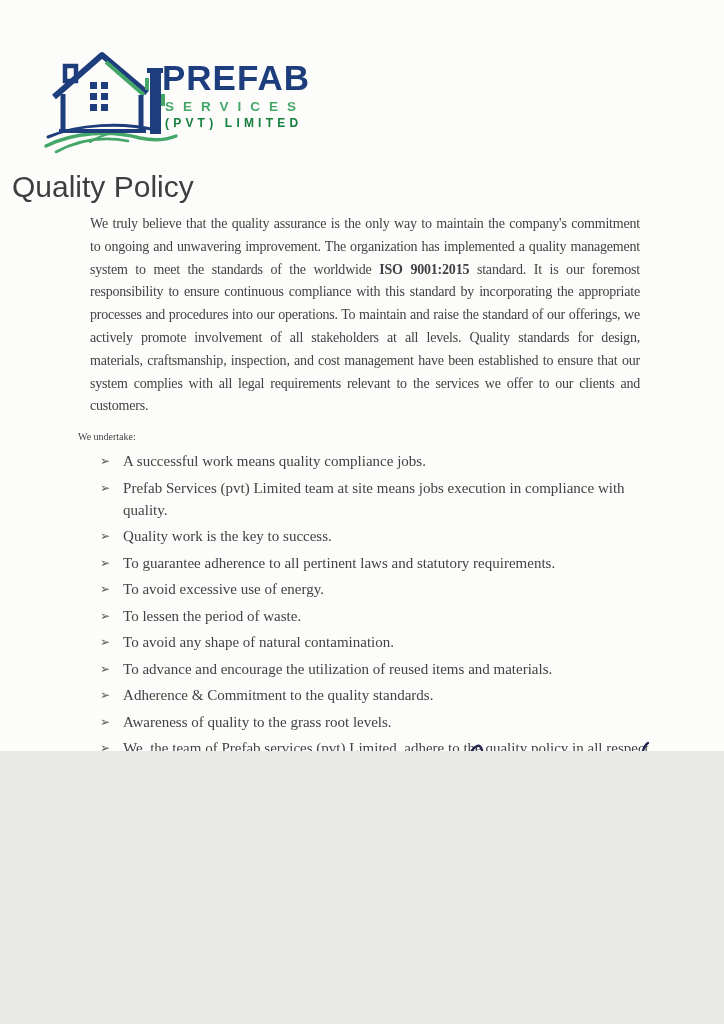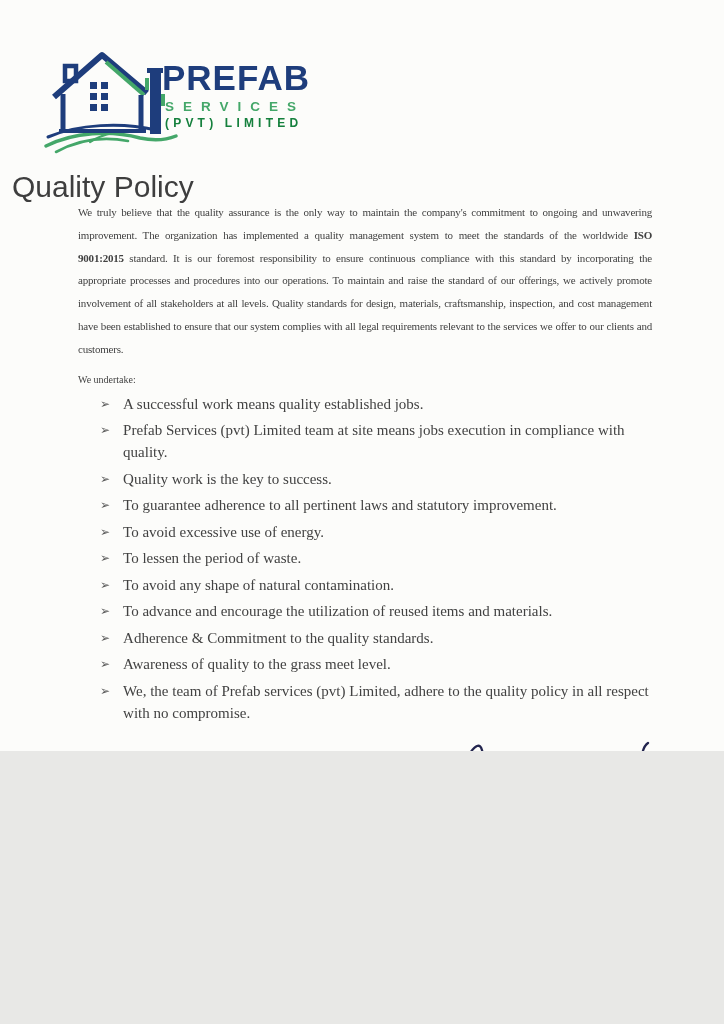--- a/index.html
+++ b/index.html
@@ -24,22 +24,22 @@
 
   
   .title{
     position:absolute;top:158px;left:0;right:0;margin:12px;
     text-align:left;
     font-family:"Liberation Sans",sans-serif;
     font-weight:400;font-size:30px;color:#3e3e3e;
   }
   .content{position:absolute;top:201px;left:78px;width:574px;}
   .policy{
-    margin:0;text-align:justify;
-    font-size:11px;line-height:22.8px;
+    margin:12px;text-align:justify;
+    font-size:14px;line-height:22.8px;
     letter-spacing:-0.2px;word-spacing:0.3px;
   }
   .undertake{margin:13px 0 8px 0;font-size:10px;}
   .bullets{list-style:none;margin:0;padding:0 0 0 22px;}
   .bullets li{
     display:flex;gap:13px;
     font-size:15px;line-height:22px;margin-bottom:4.5px;
   }
   .bullets .marker{flex:0 0 auto;font-size:12px;color:#5a5a5a;line-height:22px;}
 
@@ -116,33 +116,33 @@
   <h1 class="title">Quality Policy</h1>
 
   <div class="content">
     <p class="policy"><span>We truly believe that the quality assurance is the only way to maintain the company's commitment to ongoing and unwavering improvement. The organization has implemented a quality management system to meet the standards of the worldwide </span><b>ISO 9001:2015</b><span> standard. It is our foremost responsibility to ensure continuous compliance with this standard by incorporating the appropriate processes and procedures into our operations. To maintain and raise the standard of our offerings, we actively promote involvement of all stakeholders at all levels. Quality standards for design, materials, craftsmanship, inspection, and cost management have been established to ensure that our system complies with all legal requirements relevant to the services we offer to our clients and customers.</span></p>
 
     <p class="undertake">We undertake:</p>
 
     <ul class="bullets">
       <li>
           <span class="marker">➢</span>
-          <span>A successful work means quality established jobs.</span>
+          <span>A successful work means quality compliance jobs.</span>
         </li>
       <li>
           <span class="marker">➢</span>
           <span>Prefab Services (pvt) Limited team at site means jobs execution in compliance with quality.</span>
         </li>
       <li>
           <span class="marker">➢</span>
           <span>Quality work is the key to success.</span>
         </li>
       <li>
           <span class="marker">➢</span>
-          <span>To guarantee adherence to all pertinent laws and statutory improvement.</span>
+          <span>To guarantee adherence to all pertinent laws and statutory requirements.</span>
         </li>
       <li>
           <span class="marker">➢</span>
           <span>To avoid excessive use of energy.</span>
         </li>
       <li>
           <span class="marker">➢</span>
           <span>To lessen the period of waste.</span>
         </li>
       <li>
@@ -152,21 +152,21 @@
       <li>
           <span class="marker">➢</span>
           <span>To advance and encourage the utilization of reused items and materials.</span>
         </li>
       <li>
           <span class="marker">➢</span>
           <span>Adherence &amp; Commitment to the quality standards.</span>
         </li>
       <li>
           <span class="marker">➢</span>
-          <span>Awareness of quality to the grass meet level.</span>
+          <span>Awareness of quality to the grass root levels.</span>
         </li>
       <li>
           <span class="marker">➢</span>
           <span>We, the team of Prefab services (pvt) Limited, adhere to the quality policy in all respect with no compromise.</span>
         </li>
     </ul>
   </div>
 
   <div class="sign-block">
     <svg class="stamp" width="172" height="158" viewBox="0 0 172 158">

